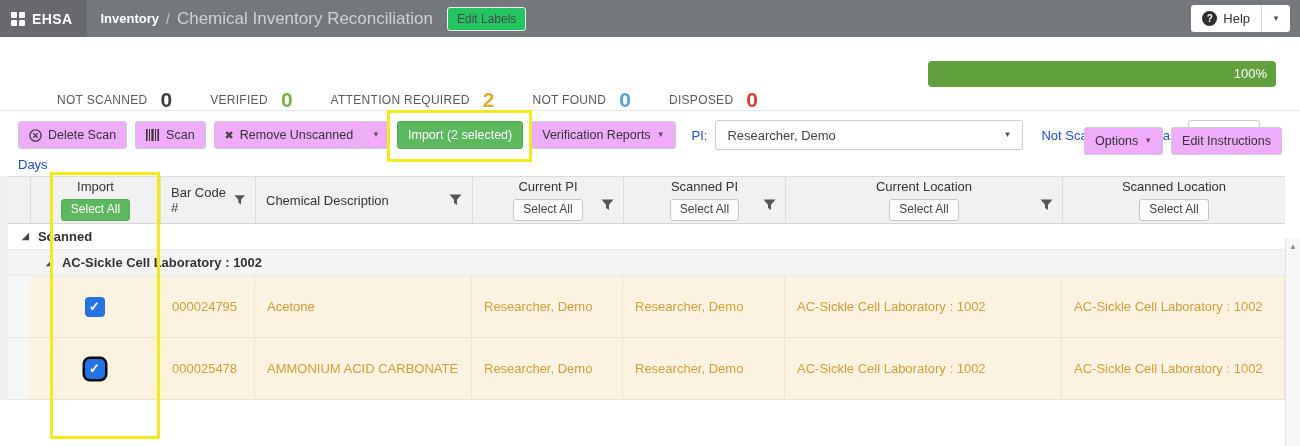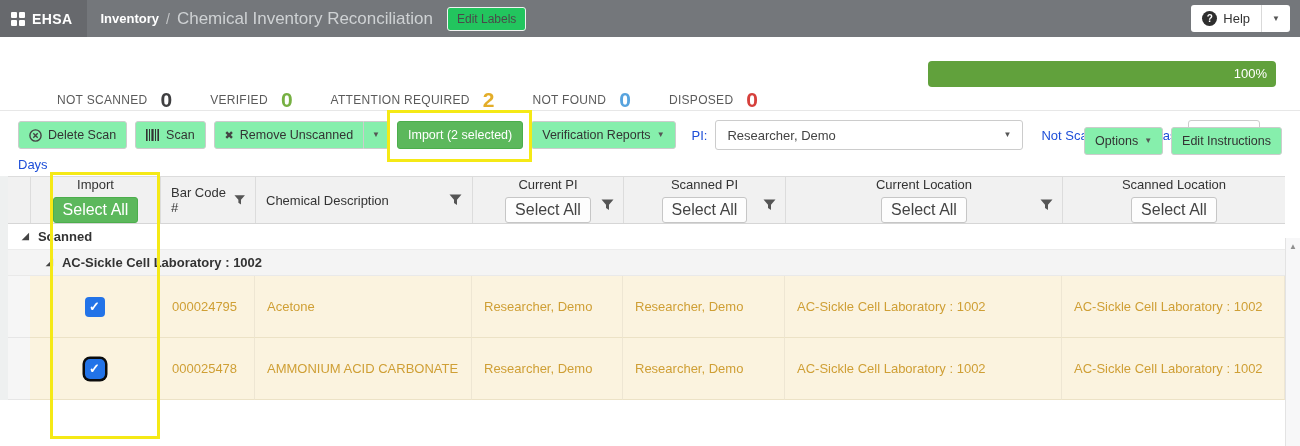--- a/index.html
+++ b/index.html
@@ -33,21 +33,21 @@
   .counter-value { font-size:21px; font-weight:bold; line-height:1; }
   .cv-0 { color:#3f3f41; } .cv-1 { color:#76b042; } .cv-2 { color:#e3ad29; }
   .cv-3 { color:#57a3de; } .cv-4 { color:#d6403c; }
   .progress { position:absolute; right:24px; top:50%; transform:translateY(-50%); width:348px; height:26px;
               background:#61a13c; border-radius:4px; display:flex; align-items:center; justify-content:flex-end;
               padding-right:9px; color:#fff; font-size:13px; }
 
   
   .toolbar { height:66px; border-top:1px solid #e7e7e7; padding:9px 18px 0 18px; position:relative; background:#fff; }
   .tb-line1 { display:flex; align-items:center; gap:8px; }
-  .btn { background:#86efac; border:1px solid #ccc; border-radius:3px; height:28px; padding:0 10px;
+  .btn { background:#f0abfc; border:1px solid #ccc; border-radius:3px; height:28px; padding:0 10px;
          display:inline-flex; align-items:center; gap:6px; font-size:12.5px; color:#333; cursor:pointer; white-space:nowrap; }
   .btn-caret { border-top-left-radius:0; border-bottom-left-radius:0; padding:0 8px; margin-left:-8px; border-left:0; }
   .btn-main-split { border-top-right-radius:0; border-bottom-right-radius:0; }
   .btn-green { background:#5cb85c; border-color:#4cae4c; color:#fff; }
   .x-icon { font-size:11px; color:#444; }
   .pi-label, .ns-label, .days-label { font-weight:normal; font-size:13px; color:#1d4ed8; }
   .pi-label { margin-left:8px; }
   .ns-label { margin-left:10px; }
   .pi-select { width:308px; height:30px; border:1px solid #ccc; border-radius:3px; display:flex; align-items:center;
                justify-content:space-between; padding:0 11px; font-size:13px; color:#444; background:#fff; cursor:pointer; }
@@ -61,21 +61,21 @@
 
   
   .grid-wrap { position:absolute; left:0; top:176px; width:1285px; border-left:8px solid #eef0f0; }
   .gcols { display:grid; grid-template-columns:22px 130px 95px 217px 151px 162px 277px 223px; }
   .ghead { height:48px; background:#f1f1f1; border-top:1px solid #dcdcdc; border-bottom:1px solid #d6d6d6; }
   .hc { position:relative; display:flex; flex-direction:column; align-items:center; justify-content:center;
         gap:5px; font-size:13px; color:#333; border-left:1px solid #dcdcdc; }
   .hc:first-child { border-left:0; }
   .hc-row { flex-direction:row; justify-content:space-between; padding:0 10px; }
   .funnel-abs { position:absolute; right:9px; top:22px; }
-  .sa { border:1px solid #c6c6c6; background:#fdfdfd; border-radius:3px; font-size:16px; color:#444;
+  .sa { border:1px solid #c6c6c6; background:#fdfdfd; border-radius:3px; font-size:12px; color:#444;
         padding:3px 9px; cursor:pointer; line-height:1.1; }
   .sa-green { background:#5cb85c; border-color:#4cae4c; color:#fff; }
 
   .group-row { display:flex; align-items:center; gap:9px; font-weight:bold; font-size:13px; color:#333; background:#fff; }
   .group-1 { height:26px; padding-left:14px; border-bottom:1px solid #ececec; }
   .group-2 { height:26px; padding-left:38px; background:#f4f4f4; border-bottom:1px solid #e9e9e9; }
   .tri { font-size:9px; color:#444; line-height:1; }
 
   .drow { height:62px; }
   .dcell { background:#fbf3df; border-right:1px solid rgba(0,0,0,0.05); border-bottom:1px solid #ece2c6;

